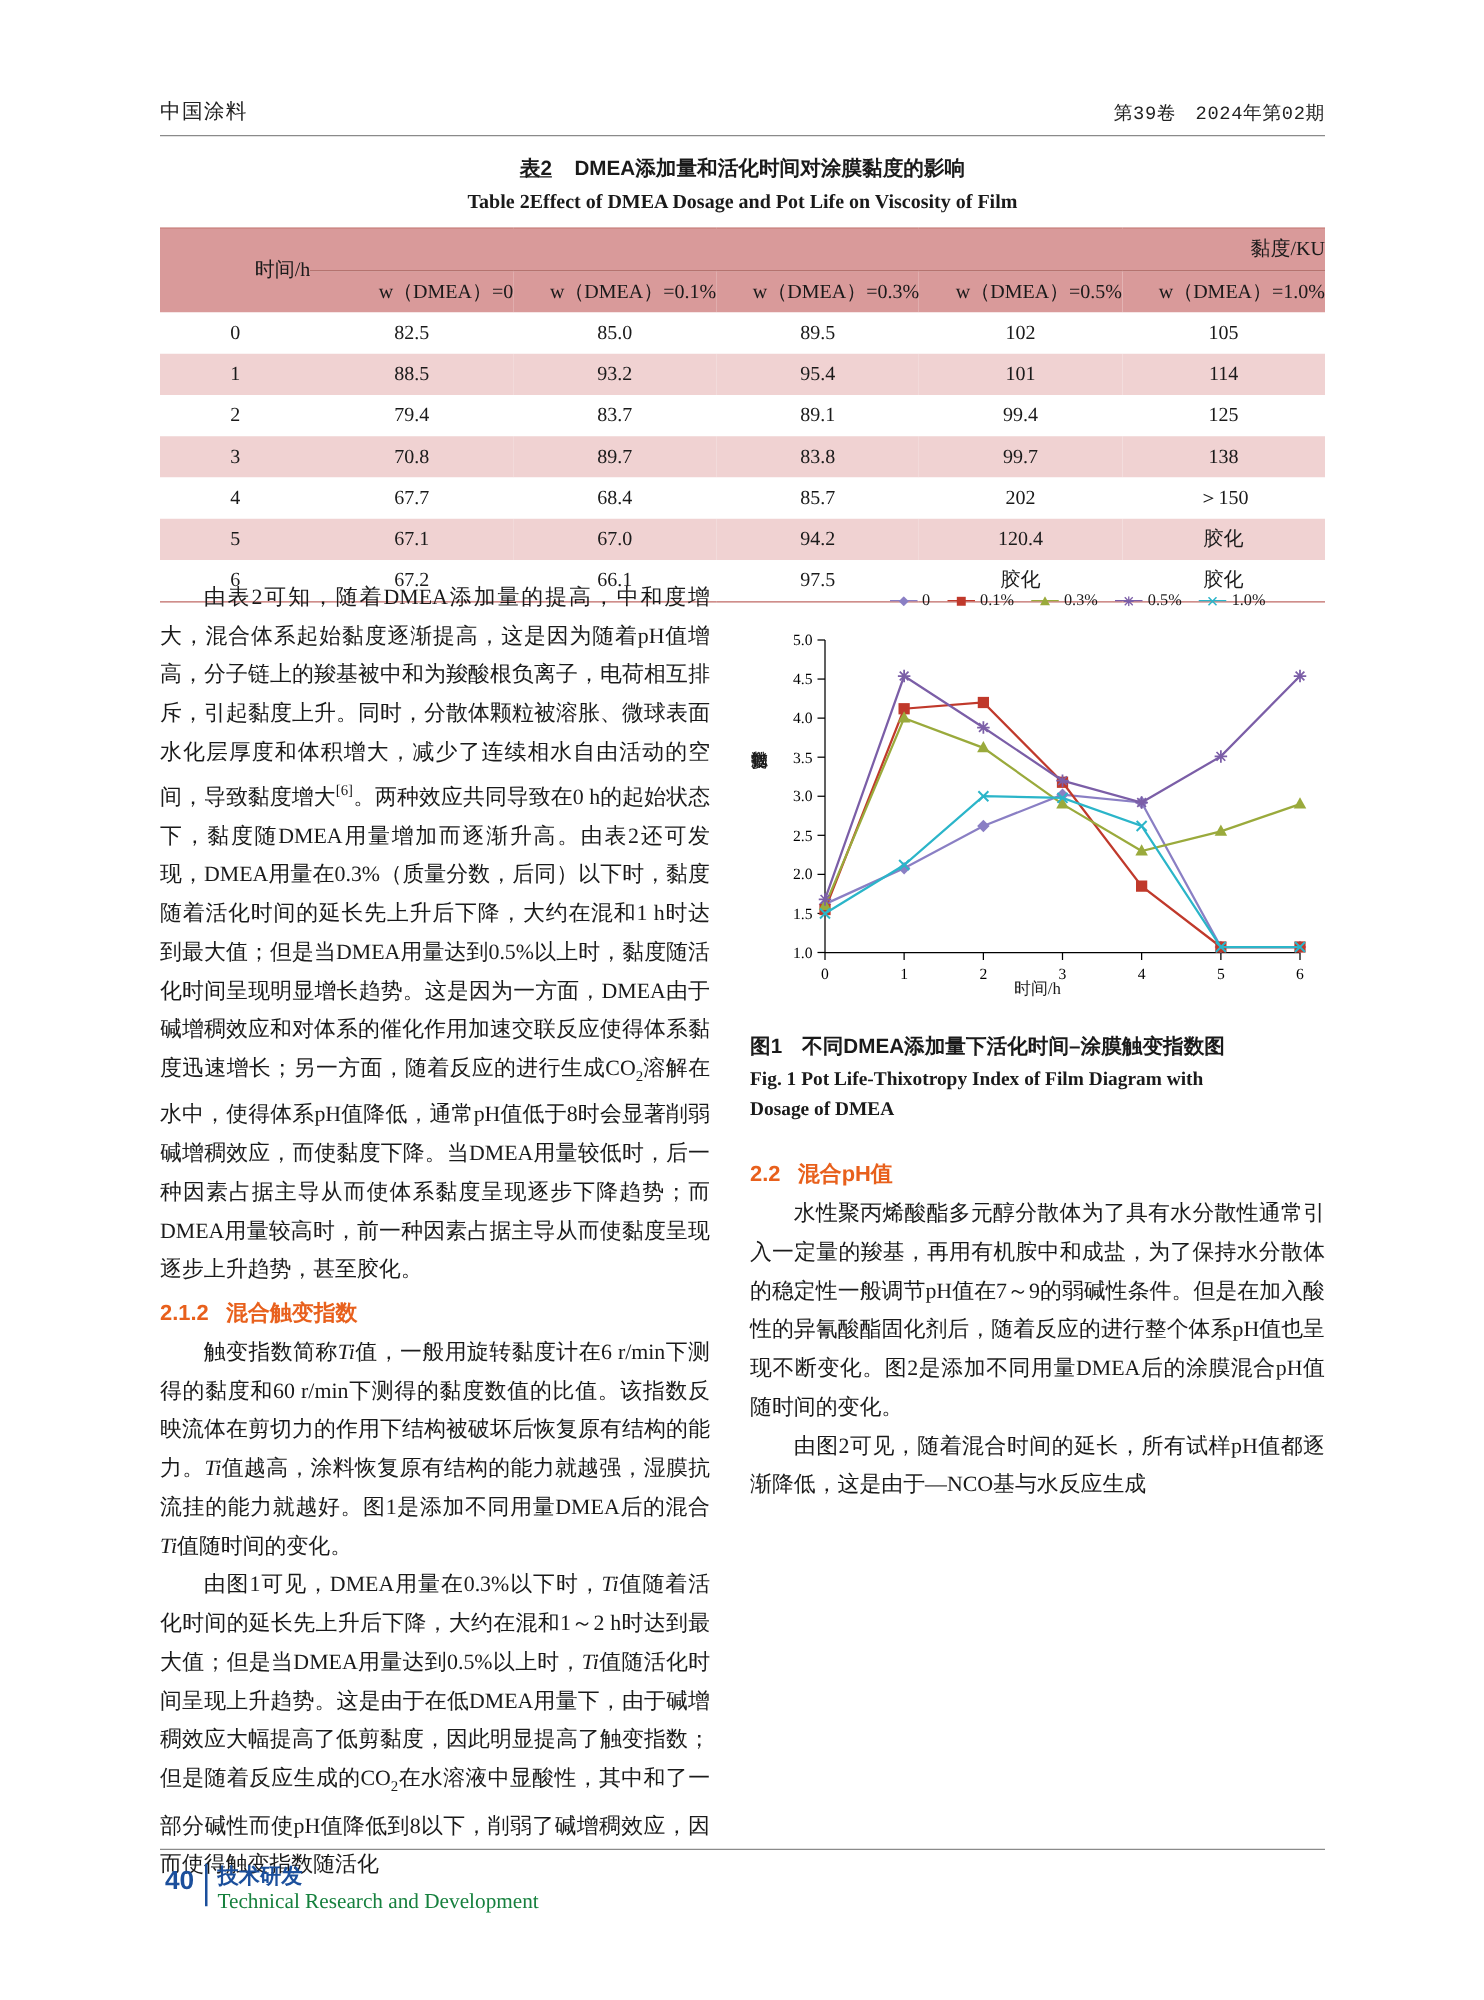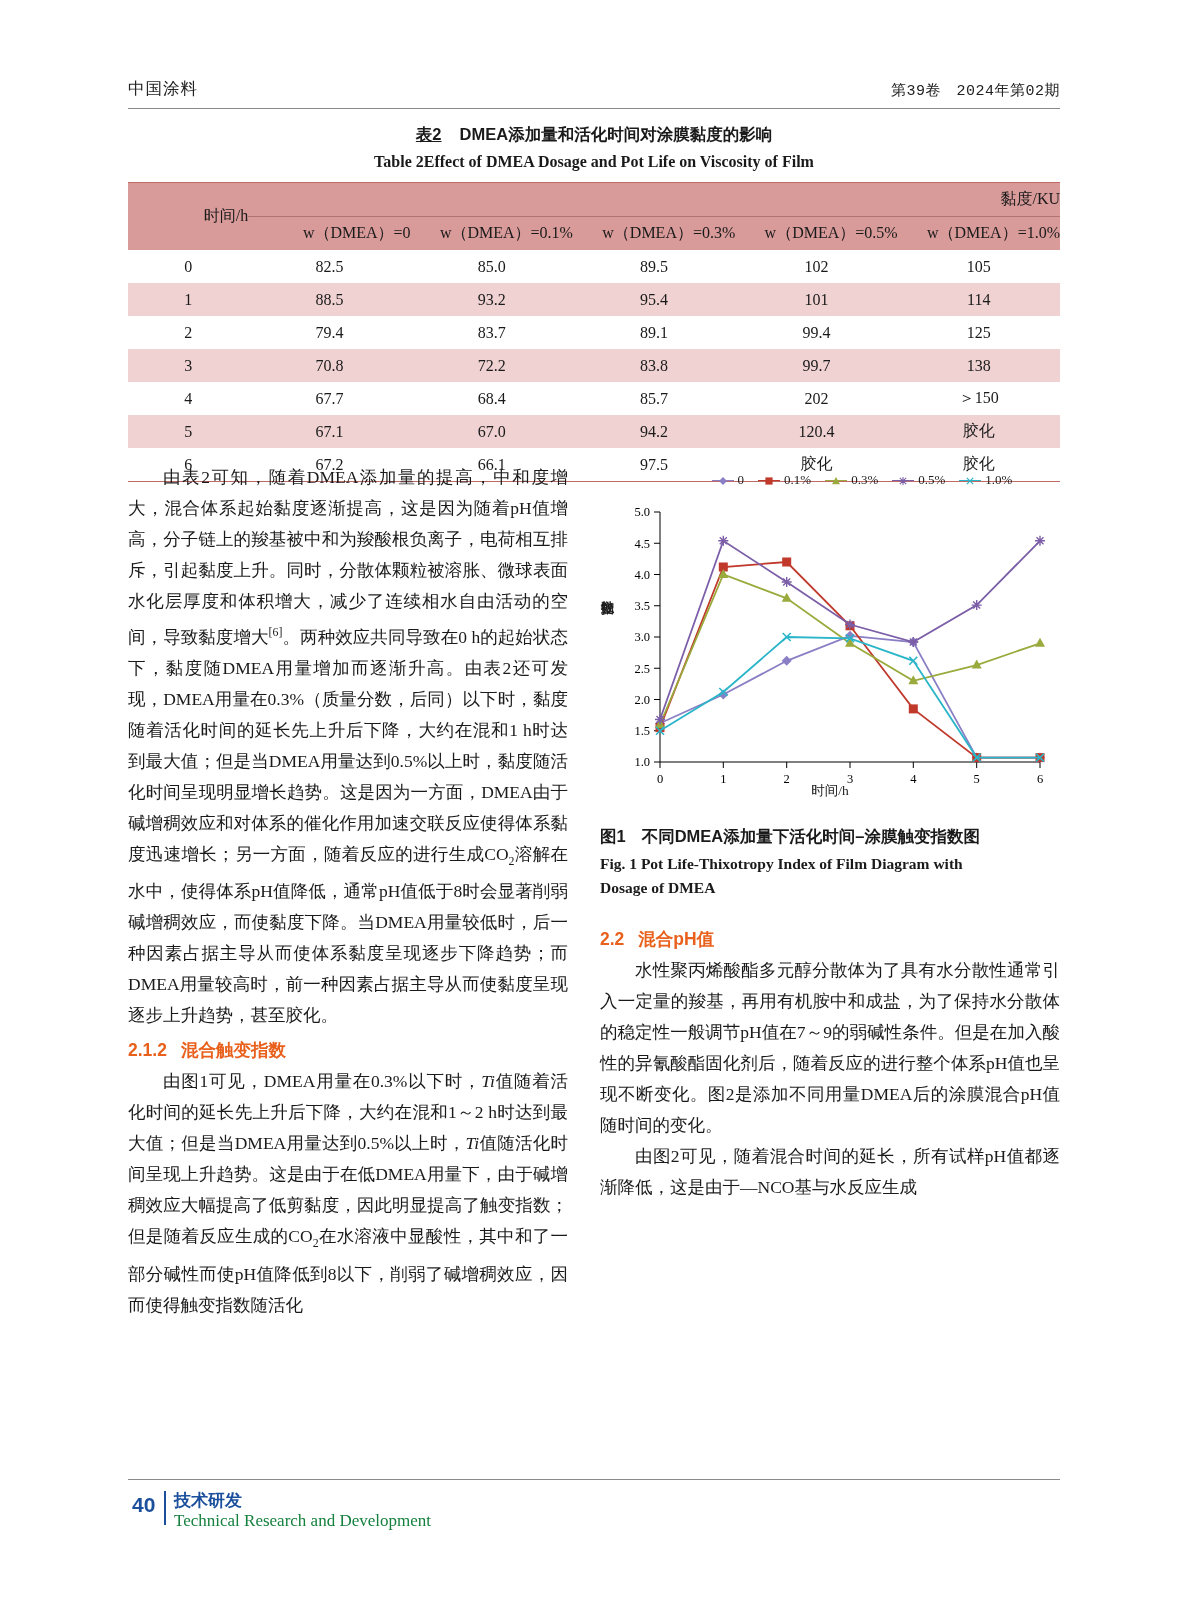--- a/index.html
+++ b/index.html
@@ -269,21 +269,21 @@
         <td>2</td>
         <td>79.4</td>
         <td>83.7</td>
         <td>89.1</td>
         <td>99.4</td>
         <td>125</td>
       </tr>
       <tr class="odd">
         <td>3</td>
         <td>70.8</td>
-        <td>72.2</td>
+        <td>89.7</td>
         <td>83.8</td>
         <td>99.7</td>
         <td>138</td>
       </tr>
       <tr class="even">
         <td>4</td>
         <td>67.7</td>
         <td>68.4</td>
         <td>85.7</td>
         <td>202</td>
@@ -306,20 +306,21 @@
         <td>胶化</td>
       </tr>
     </tbody>
   </table>
 
   <div class="col-left">
     <p class="para indent">由表2可知，随着DMEA添加量的提高，中和度增大，混合体系起始黏度逐渐提高，这是因为随着pH值增高，分子链上的羧基被中和为羧酸根负离子，电荷相互排斥，引起黏度上升。同时，分散体颗粒被溶胀、微球表面水化层厚度和体积增大，减少了连续相水自由活动的空间，导致黏度增大<sup>[6]</sup>。两种效应共同导致在0 h的起始状态下，黏度随DMEA用量增加而逐渐升高。由表2还可发现，DMEA用量在0.3%（质量分数，后同）以下时，黏度随着活化时间的延长先上升后下降，大约在混和1 h时达到最大值；但是当DMEA用量达到0.5%以上时，黏度随活化时间呈现明显增长趋势。这是因为一方面，DMEA由于碱增稠效应和对体系的催化作用加速交联反应使得体系黏度迅速增长；另一方面，随着反应的进行生成CO<sub>2</sub>溶解在水中，使得体系pH值降低，通常pH值低于8时会显著削弱碱增稠效应，而使黏度下降。当DMEA用量较低时，后一种因素占据主导从而使体系黏度呈现逐步下降趋势；而DMEA用量较高时，前一种因素占据主导从而使黏度呈现逐步上升趋势，甚至胶化。</p>
     <div class="sec-h">
       <span class="num">2.1.2</span><span>混合触变指数</span>
     </div>
+    <p class="para indent">触变指数简称<span class="italic">Ti</span>值，一般用旋转黏度计在6 r/min下测得的黏度和60 r/min下测得的黏度数值的比值。该指数反映流体在剪切力的作用下结构被破坏后恢复原有结构的能力。<span class="italic">Ti</span>值越高，涂料恢复原有结构的能力就越强，湿膜抗流挂的能力就越好。图1是添加不同用量DMEA后的混合<span class="italic">Ti</span>值随时间的变化。</p>
     <p class="para indent">由图1可见，DMEA用量在0.3%以下时，<span class="italic">Ti</span>值随着活化时间的延长先上升后下降，大约在混和1～2 h时达到最大值；但是当DMEA用量达到0.5%以上时，<span class="italic">Ti</span>值随活化时间呈现上升趋势。这是由于在低DMEA用量下，由于碱增稠效应大幅提高了低剪黏度，因此明显提高了触变指数；但是随着反应生成的CO<sub>2</sub>在水溶液中显酸性，其中和了一部分碱性而使pH值降低到8以下，削弱了碱增稠效应，因而使得触变指数随活化</p>
   </div>
 
   <div class="chart-box">
     <div class="legend">
       <div class="item">
         <span class="lnline" style="border-color:#8a7fc4">
             <svg class="mk" viewBox="0 0 10 10">
               <polygon points="5,0 10,5 5,10 0,5" fill="#8a7fc4"></polygon>
             </svg>

